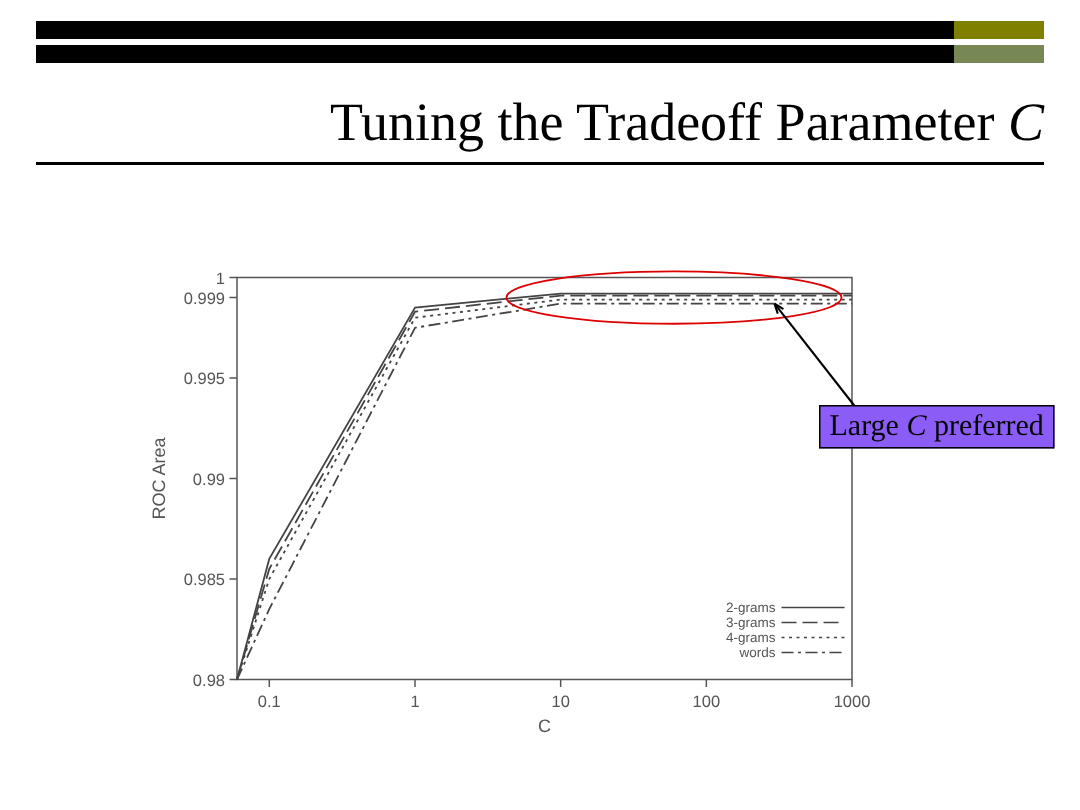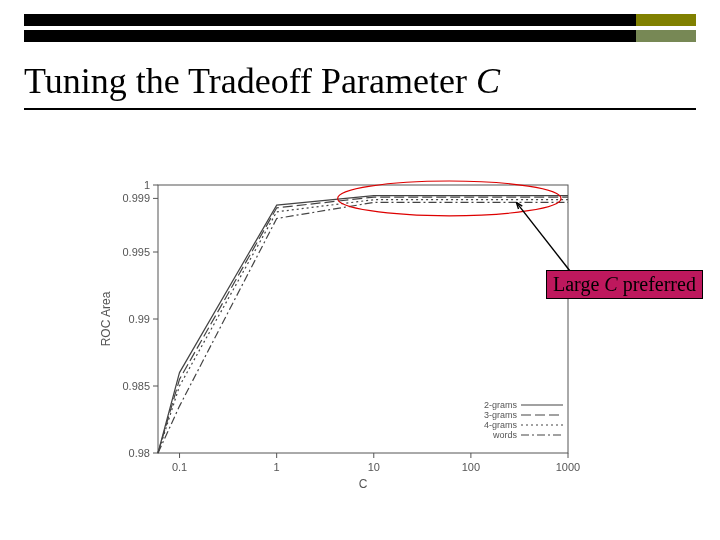--- a/index.html
+++ b/index.html
@@ -10,20 +10,21 @@
     background: #fff;
     font-family: "Times New Roman", Times, serif;
     color: #000;
     overflow: hidden;
   }
   .slide {
     position: relative;
     width: 720px;
     height: 540px;
     box-sizing: border-box;
+    text-align: right;
   }
   .top-bars {
     position: absolute;
     top: 14px;
     left: 24px;
     right: 24px;
     height: 28px;
     background: #000;
   }
   .top-bars::before {
@@ -96,21 +97,21 @@
   }
   .axis text, .legend text, .axis-title {
     font-family: Arial, Helvetica, sans-serif;
     fill: #555;
   }
   .callout {
     position: absolute;
     top: 270px;
     left: 546px;
     border: 1.5px solid #000;
-    background: #be185d;
+    background: #8b5cf6;
     padding: 2px 6px;
     font-size: 20px;
     white-space: nowrap;
   }
   .callout .ital { font-style: italic; }
 </style>
 </head>
 <body>
 
 <div class="slide">

